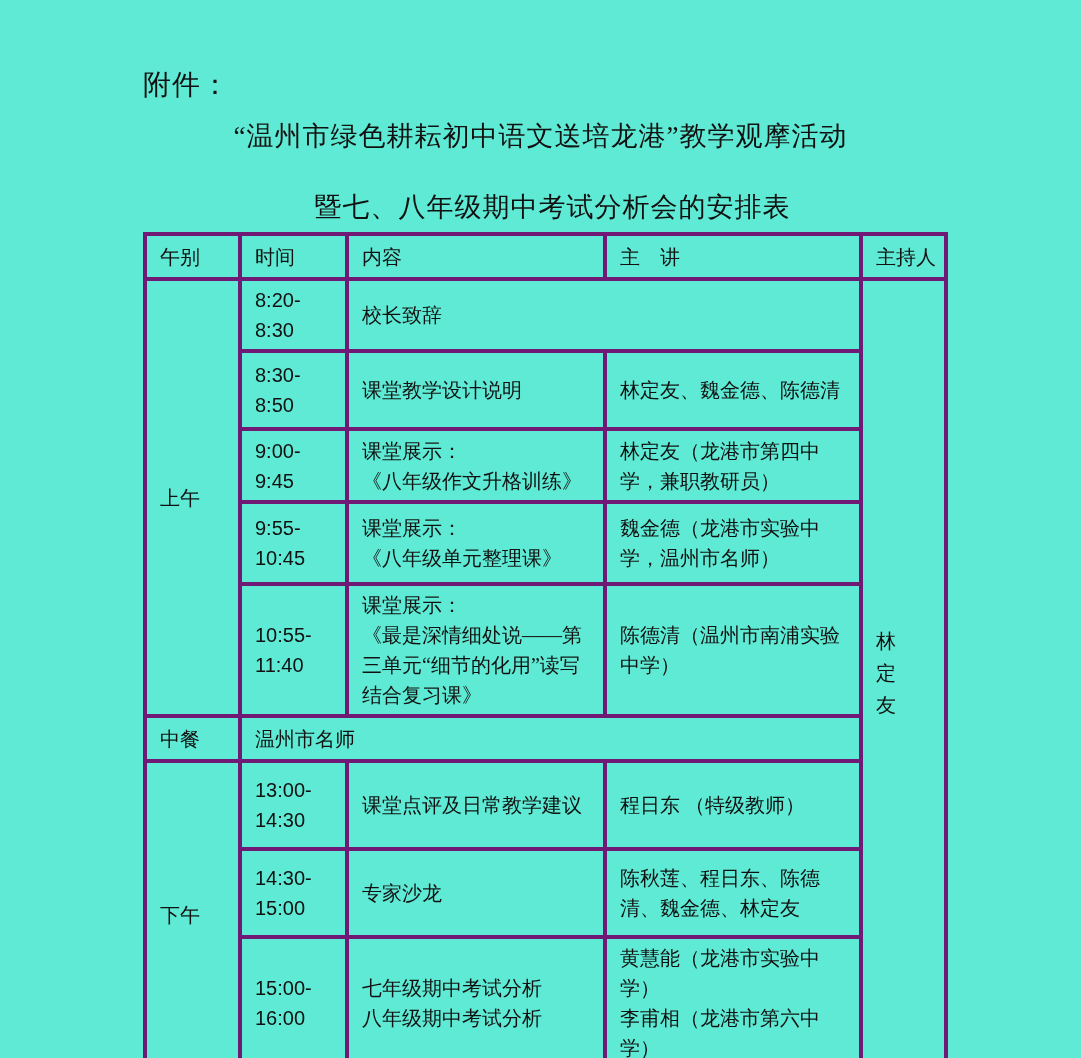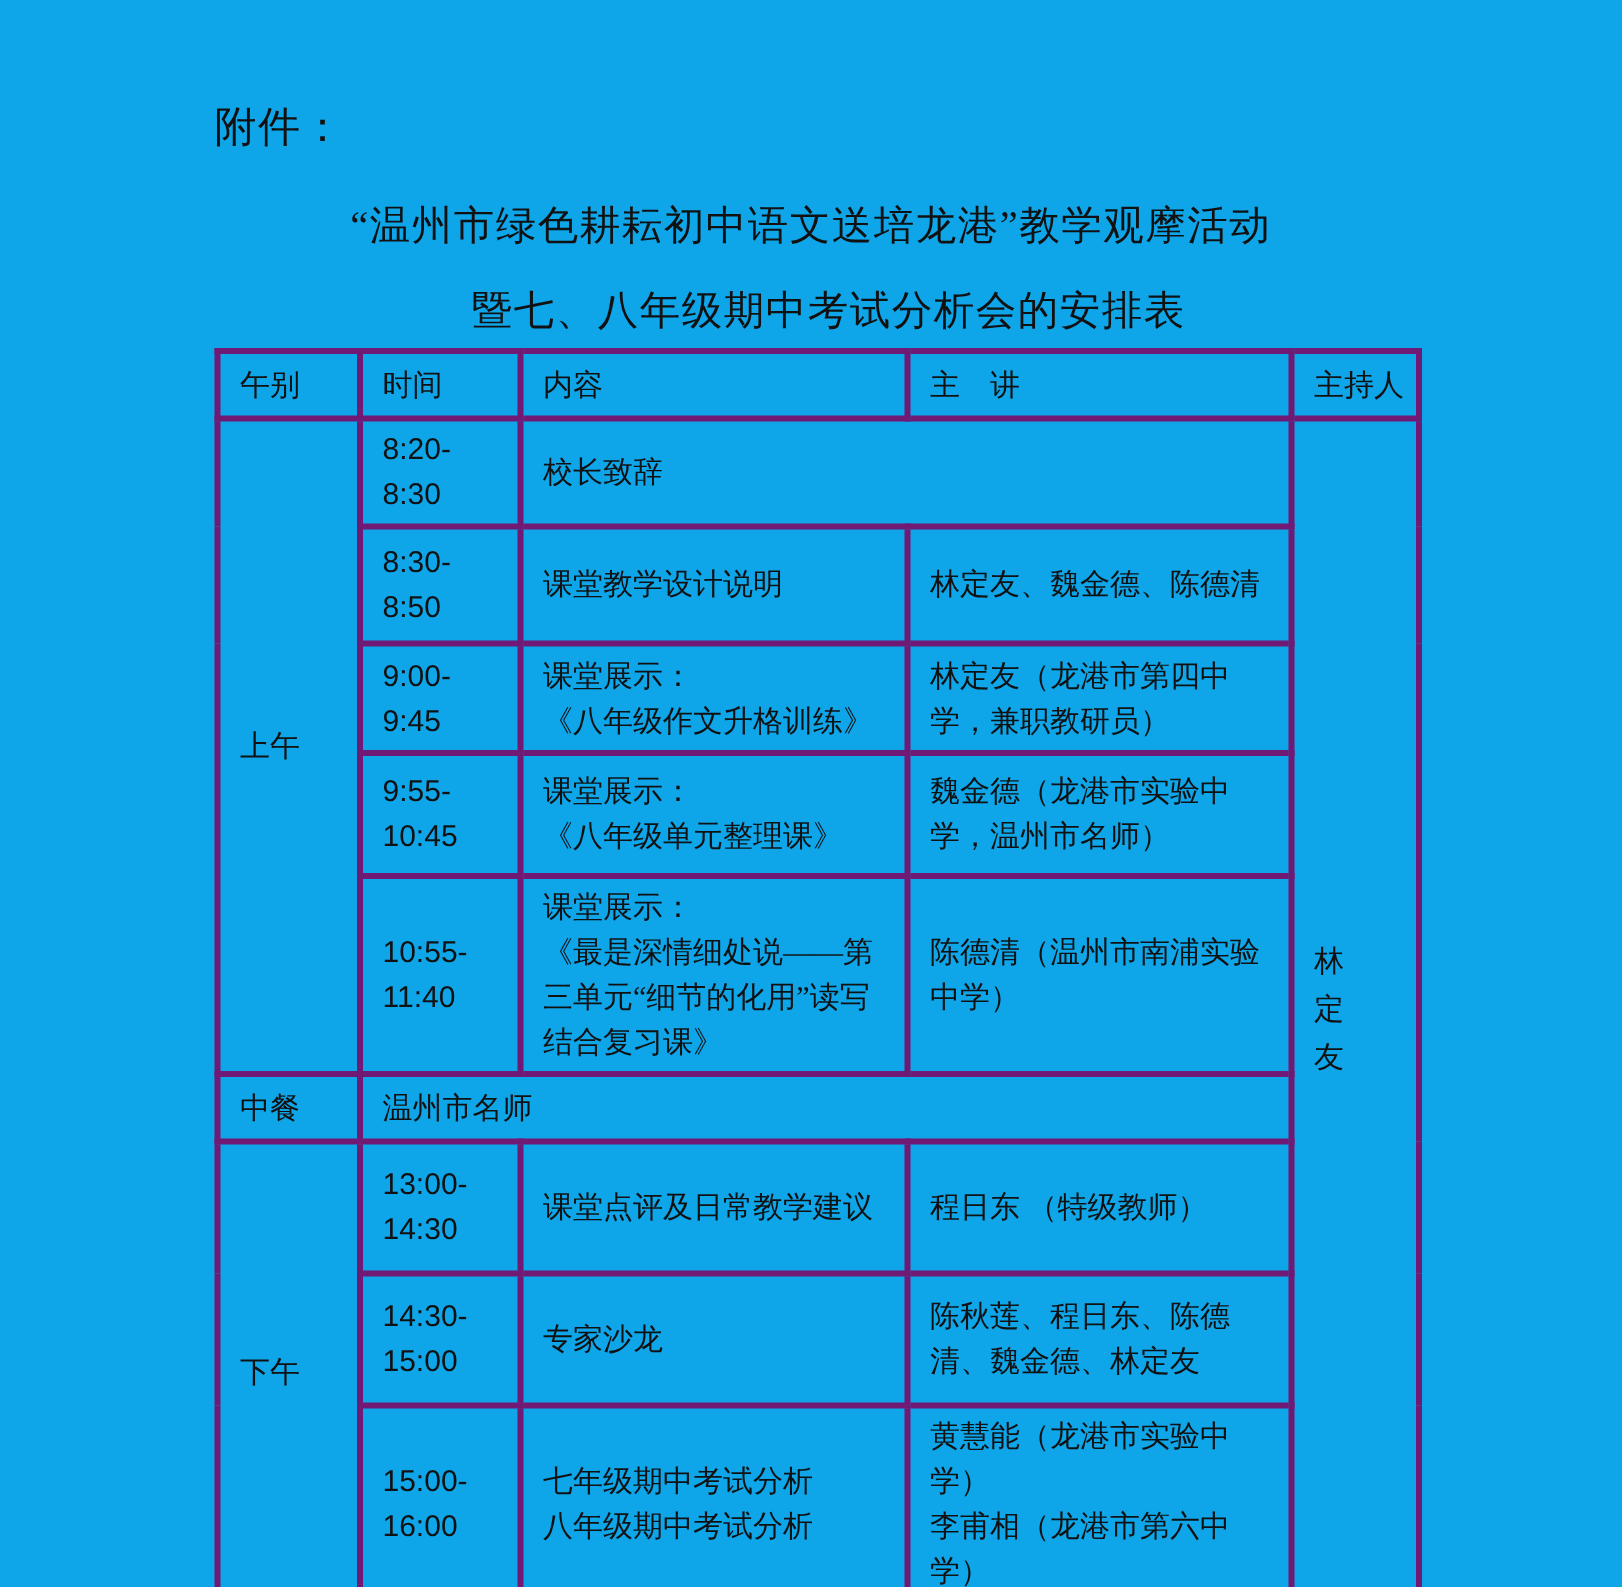--- a/index.html
+++ b/index.html
@@ -4,35 +4,35 @@
 <style>
   html, body {
     margin: 0;
     padding: 0;
     background: #ffffff;
   }
   .page {
     position: relative;
     width: 1081px;
     height: 1058px;
-    background: #0ea5e9;
+    background: #5eead4;
     color: #111111;
     font-family: "Liberation Serif", serif;
     overflow: hidden;
   }
   .attachment-label {
     position: absolute;
     left: 143px;
     top: 66px;
     font-size: 28px;
     letter-spacing: 1px;
   }
   .doc-title-1 {
     position: absolute;
-    top: 132px;
+    top: 118px;
     left: 0;
     width: 100%;
     text-align: center;
     font-size: 27px;
     letter-spacing: 1px;
   }
   .doc-title-2 {
     position: absolute;
     top: 189px;
     left: 0;

